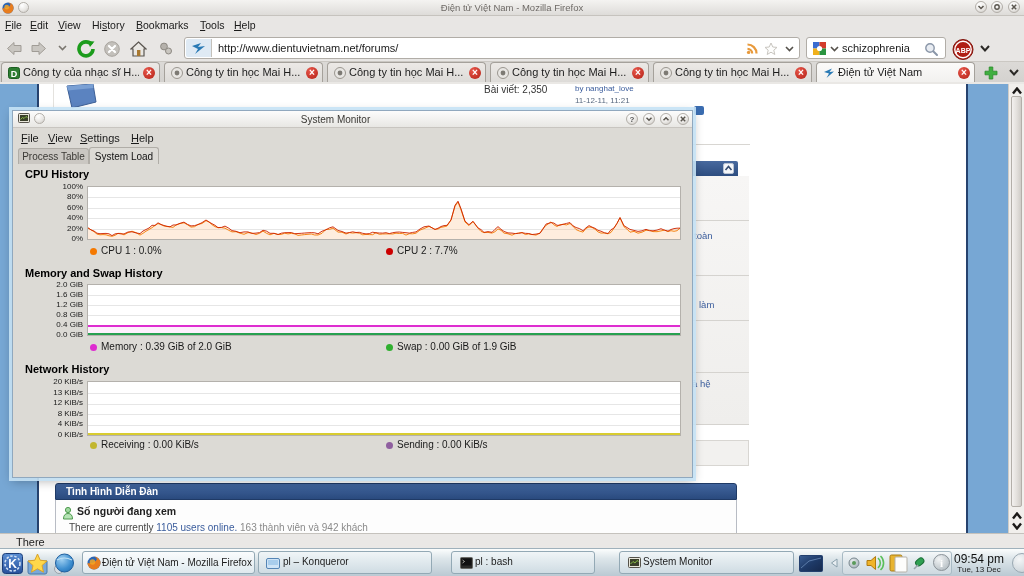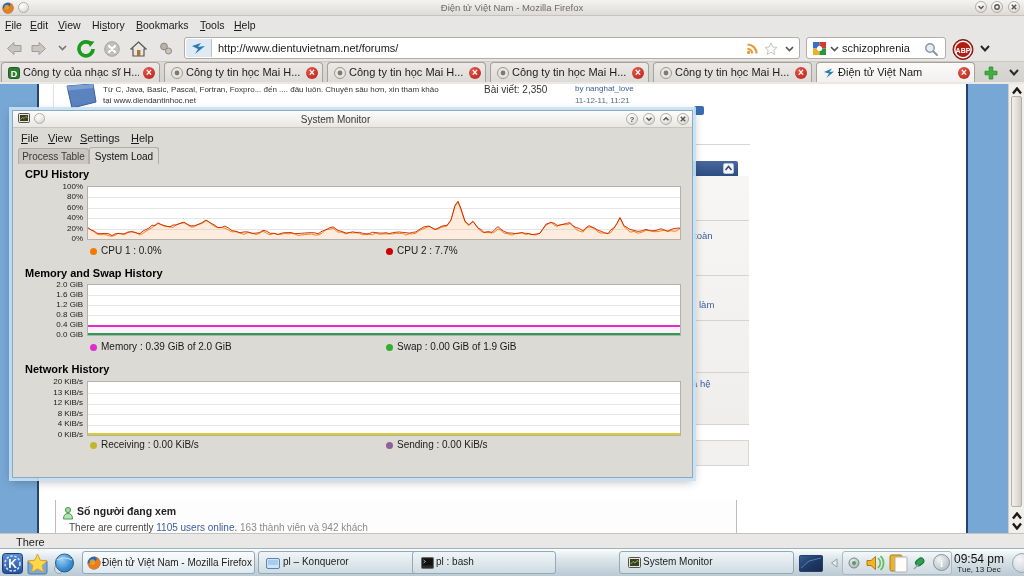--- a/index.html
+++ b/index.html
@@ -221,21 +221,20 @@
     </svg>
   </div>
 
   <div class="abs" id="page">
     <div id="page-white"></div>
 
     <svg style="position:absolute;left:63px;top:0px" width="36" height="27" viewBox="0 0 36 27">
       <path d="M4 2 L30 0 L33 18 L9 24 Z" fill="#5b83c0" stroke="#3c5f96" stroke-width="1"></path>
       <path d="M4 2 L30 0 L30.5 4 L4.7 6.5 Z" fill="#7aa0d4"></path>
     </svg>
-    <div style="position:absolute;left:103px;top:0px;width:380px;font-size:8px;color:#333;line-height:11px;">Từ C, Java, Basic, Pascal, Fortran, Foxpro... đến .... đâu luôn. Chuyên sâu hơn, xin tham khảo<br>tại www.diendantinhoc.net</div>
     <div style="position:absolute;left:484px;top:0px;font-size:10px;color:#333;">Bài viết: 2,350</div>
     <div style="position:absolute;left:575px;top:0px;font-size:8px;color:#3a5c9c;">by nanghat_love</div>
     <div style="position:absolute;left:575px;top:12px;font-size:8px;color:#5a6a80;">11-12-11, 11:21</div>
     <div style="position:absolute;left:39px;top:60px;width:711px;height:1px;background:#d8d6d2;"></div>
     <div style="position:absolute;left:53px;top:0px;width:1px;height:60px;background:#e4e2de;"></div>
 
     <div style="position:absolute;left:694px;top:22px;width:10px;height:9px;background:#3a6cb0;border-radius:2px;"></div>
 
     <div style="position:absolute;left:55px;top:77px;width:683px;height:15px;background:linear-gradient(#48699e,#2d4d80);border-radius:2px 2px 0 0;">
       <div style="position:absolute;right:4px;top:2px;width:11px;height:11px;background:#f4f6f9;border:1px solid #b8c2d2;border-radius:2px;">
@@ -250,20 +249,23 @@
     <div style="position:absolute;left:55px;top:191px;width:694px;height:1px;background:#d5d3cf;"></div>
     <div style="position:absolute;left:55px;top:236px;width:694px;height:1px;background:#d5d3cf;"></div>
     <div style="position:absolute;left:55px;top:288px;width:694px;height:1px;background:#d5d3cf;"></div>
     <div style="position:absolute;left:55px;top:340px;width:694px;height:1px;background:#d5d3cf;"></div>
     <div style="position:absolute;left:694px;top:146px;font-size:9.5px;color:#3a5c9c;">toàn</div>
     <div style="position:absolute;left:699px;top:215px;font-size:9.5px;color:#3a5c9c;">làm</div>
     <div style="position:absolute;left:692px;top:294px;font-size:9.5px;color:#3a5c9c;">à hệ</div>
 
     <div style="position:absolute;left:55px;top:356px;width:694px;height:26px;background:#f2f1ef;border:1px solid #d8d6d2;"></div>
 
+    <div style="position:absolute;left:55px;top:399px;width:682px;height:17px;background:linear-gradient(#41659e,#2a4a7e);border:1px solid #1f3a66;border-radius:3px 3px 0 0;">
+      <span style="position:absolute;left:10px;top:2px;font-size:10px;font-weight:bold;color:#fff;">Tình Hình Diễn Đàn</span>
+    </div>
     <div style="position:absolute;left:55px;top:416px;width:682px;height:33px;background:#fdfdfd;border-left:1px solid #b8bcc4;border-right:1px solid #b8bcc4;"></div>
     <svg style="position:absolute;left:62px;top:422px" width="12" height="14" viewBox="0 0 12 14">
       <circle cx="6" cy="4" r="2.6" fill="#9fd89f" stroke="#4e9a4e"></circle>
       <path d="M1.5 13 Q1.5 7.5 6 7.5 Q10.5 7.5 10.5 13 Z" fill="#b5e4b5" stroke="#4e9a4e"></path>
     </svg>
     <div style="position:absolute;left:77px;top:421px;font-size:10.5px;font-weight:bold;color:#222;">Số người đang xem</div>
     <div style="position:absolute;left:69px;top:438px;font-size:10px;color:#444;">There are currently <span style="color:#3a5c9c;">1105 users online.</span> <span style="color:#8a8a8a;">163 thành viên và 942 khách</span></div>
   </div>
 
   <div class="abs" id="fx-scroll">
@@ -428,21 +430,21 @@
       </svg>
       <span style="position:absolute;left:19px;top:5px;white-space:nowrap;">Điện tử Việt Nam - Mozilla Firefox</span>
     </div>
     <div class="taskbtn" style="left:258px;width:174px;">
       <svg style="position:absolute;left:7px;top:6px" width="14" height="11" viewBox="0 0 14 11">
         <rect x="0.5" y="0.5" width="13" height="10" rx="1.5" fill="#cfe4f6" stroke="#5585b5"></rect>
         <rect x="2" y="2" width="10" height="5" fill="#a8cdec"></rect>
       </svg>
       <span style="position:absolute;left:24px;top:4px;white-space:nowrap;">pl – Konqueror</span>
     </div>
-    <div class="taskbtn" style="left:412px;width:144px;">
+    <div class="taskbtn" style="left:451px;width:144px;">
       <svg style="position:absolute;left:8px;top:5px" width="13" height="12" viewBox="0 0 13 12">
         <rect x="0.5" y="0.5" width="12" height="11" rx="1" fill="#2a2a28" stroke="#6a6a66"></rect>
         <rect x="1.5" y="1.5" width="10" height="7" fill="#111"></rect>
         <path d="M2.5 3 L4.5 4.5 L2.5 6" stroke="#cfcfc8" stroke-width="0.8" fill="none"></path>
       </svg>
       <span style="position:absolute;left:23px;top:4px;white-space:nowrap;">pl : bash</span>
     </div>
     <div class="taskbtn" style="left:619px;width:175px;">
       <svg style="position:absolute;left:8px;top:5px" width="13" height="12" viewBox="0 0 13 12">
         <rect x="0.5" y="0.5" width="12" height="10" rx="1" fill="#e8e6da" stroke="#55524a"></rect>

